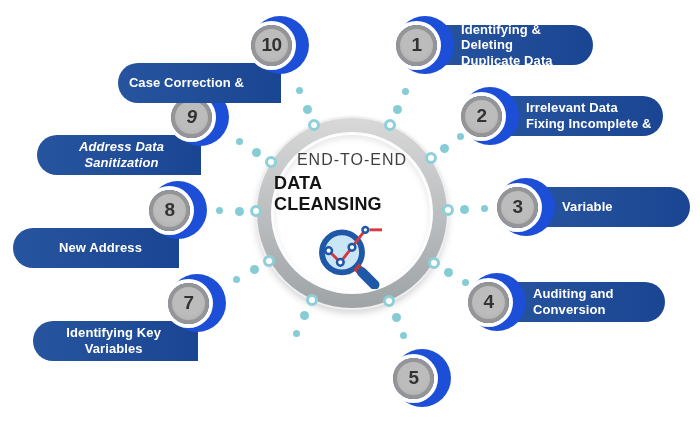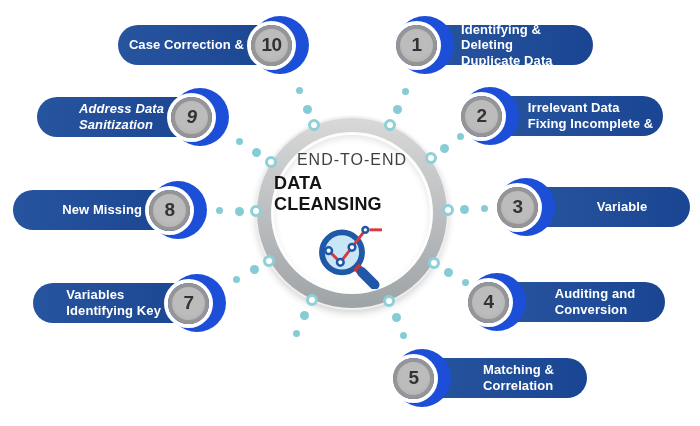--- a/index.html
+++ b/index.html
@@ -7,22 +7,22 @@
     position:relative;width:700px;height:426px;background:#ffffff;overflow:hidden;
     font-family:"Liberation Sans", sans-serif;
   }
   
   .item{position:absolute;height:58px;}
   .pill{
     position:absolute;top:9px;height:40px;
     background:linear-gradient(90deg,#27549f,#1a4592);
     display:flex;align-items:center;box-sizing:border-box;
   }
-  .item.right .pill{left:28px;right:0;border-radius:0 20px 20px 0;padding-left:37px;padding-right:8px;justify-content:center;}
-  .item.left  .pill{right:28px;left:0;border-radius:20px 0 0 20px;padding-right:37px;padding-left:8px;justify-content:flex-end;text-align:left;}
+  .item.right .pill{left:28px;right:0;border-radius:0 20px 20px 0;padding-left:37px;padding-right:8px;justify-content:flex-start;}
+  .item.left  .pill{right:28px;left:0;border-radius:20px 0 0 20px;padding-right:37px;padding-left:8px;justify-content:flex-end;text-align:center;margin-top:38px;}
   .pill-label{color:#ffffff;font-weight:bold;font-size:13px;line-height:1.2;letter-spacing:.1px;}
   .pill-label span{display:block;}
   .badge{
     position:absolute;top:0;width:58px;height:58px;border-radius:50%;
     background:#1d4ed8;display:flex;align-items:center;justify-content:flex-start;
   }
   .item.right .badge{left:0;}
   .item.left  .badge{right:0;}
   .badge-core{
     width:33px;height:33px;border-radius:50%;
@@ -96,48 +96,42 @@
         <span>Auditing and</span>
         <span>Conversion</span>
       </div>
     </div>
     <div class="badge">
       <div class="badge-core">4</div>
     </div>
   </div>
 
   <div class="item right" style="left:393px;top:349px;width:194px;">
-    <div class="pill">
-      <div class="pill-label">
-        <span>Matching &amp;</span>
-        <span>Correlation</span>
-      </div>
-    </div>
     <div class="badge">
       <div class="badge-core">5</div>
     </div>
   </div>
 
 
   <div class="item left" style="left:33px;top:274px;width:193px;">
     <div class="pill">
       <div class="pill-label">
+        <span>Identifying Key</span>
         <span>Variables</span>
-        <span>Identifying Key</span>
       </div>
     </div>
     <div class="badge">
       <div class="badge-core">7</div>
     </div>
   </div>
 
   <div class="item left" style="left:13px;top:181px;width:194px;">
     <div class="pill">
       <div class="pill-label">
-        <span>New Missing</span>
+        <span>New Address</span>
       </div>
     </div>
     <div class="badge">
       <div class="badge-core">8</div>
     </div>
   </div>
 
   <div class="item left" style="left:37px;top:88px;width:192px;font-style:italic;">
     <div class="pill">
       <div class="pill-label">

